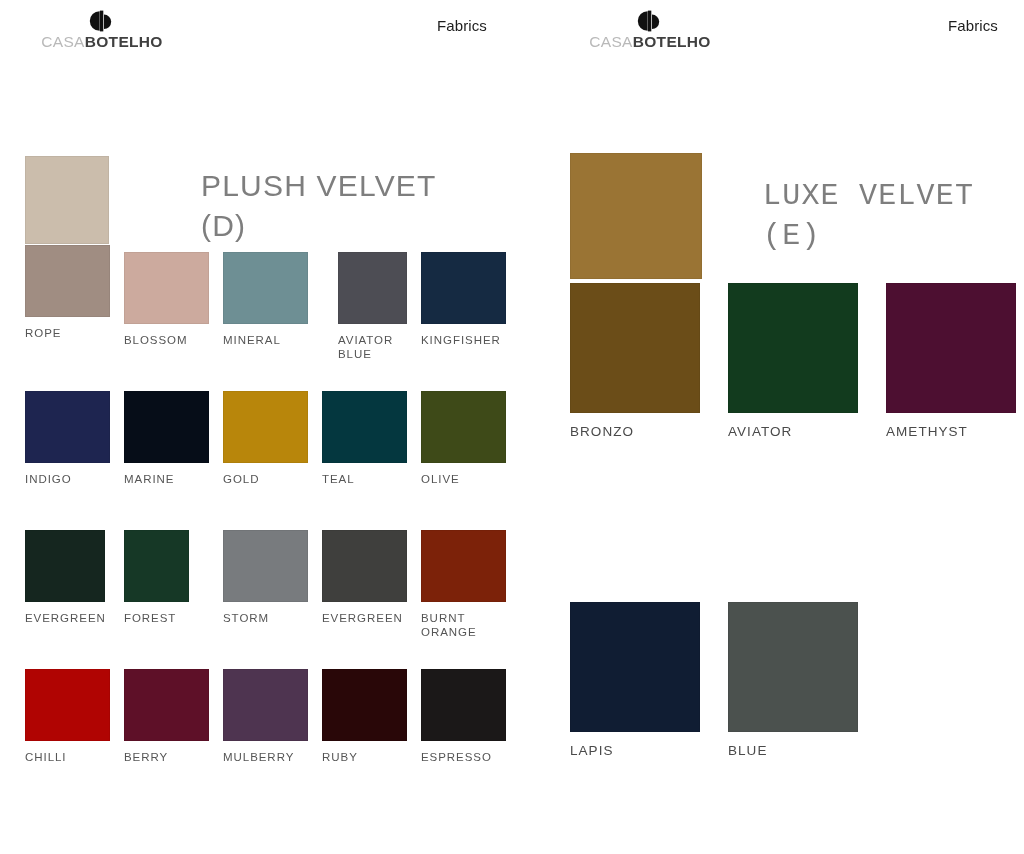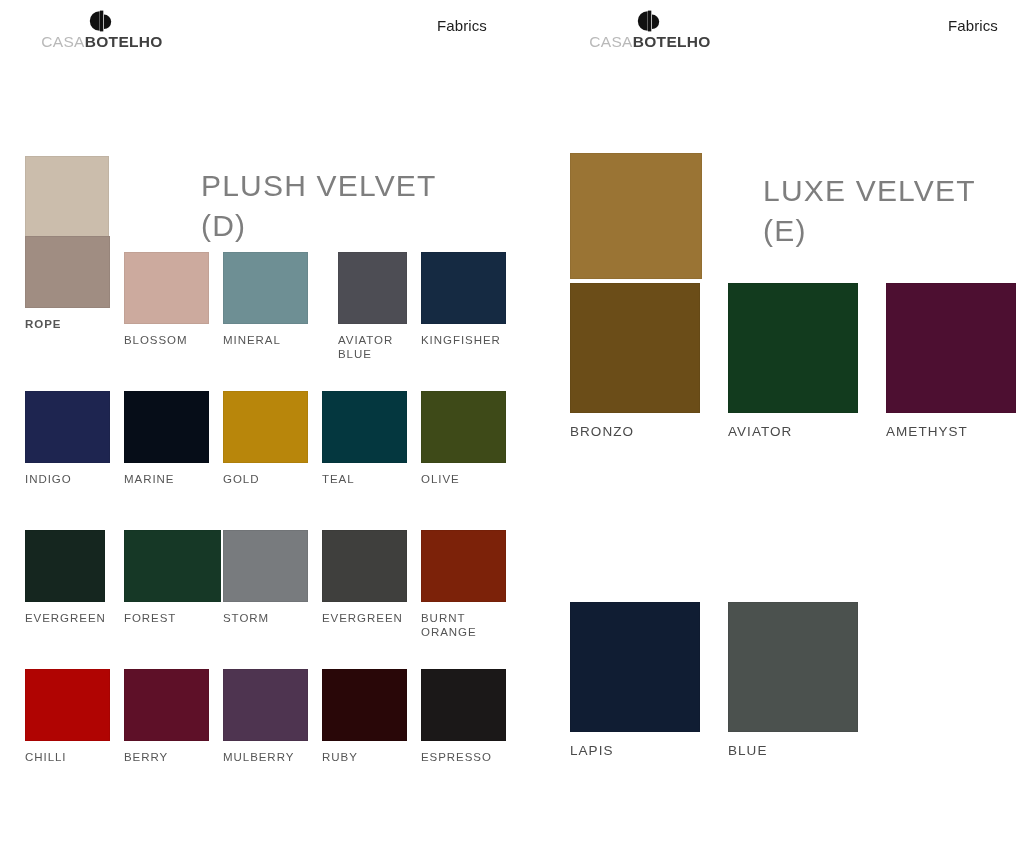--- a/index.html
+++ b/index.html
@@ -157,21 +157,21 @@
     </div>
 
     <div class="hero">
       <div class="hero-swatch" style="left: 25px; top: 84px; width: 84px; height: 88px; background: rgb(203, 189, 172); outline: rgba(0, 0, 0, 0.05) solid 1px; outline-offset: -1px;"></div>
       <div class="hero-label" style="left: 25px; top: 189px;">NATURAL</div>
       <div class="collection-title" style="left: 201px; top: 94px;">PLUSH VELVET
 (D)</div>
     </div>
 
     <div class="grid" id="grid-left">
-        <div class="cell" style="left: 25px; top: 236px; width: 85px; font-weight: bold;">
+        <div class="cell" style="left: 25px; top: 245px; width: 85px;">
           <span class="chip" style="height: 72px; background: rgb(160, 141, 130);"></span>
           <span class="cell-label">ROPE</span>
         </div>
         <div class="cell" style="left: 124px; top: 252px; width: 85px;">
           <span class="chip" style="height: 72px; background: rgb(204, 170, 158);"></span>
           <span class="cell-label">BLOSSOM</span>
         </div>
         <div class="cell" style="left: 223px; top: 252px; width: 85px;">
           <span class="chip" style="height: 72px; background: rgb(110, 143, 148);"></span>
           <span class="cell-label">MINERAL</span>
@@ -202,21 +202,21 @@
           <span class="cell-label">TEAL</span>
         </div>
         <div class="cell" style="left: 421px; top: 391px; width: 85px;">
           <span class="chip" style="height: 72px; background: rgb(62, 74, 24);"></span>
           <span class="cell-label">OLIVE</span>
         </div>
         <div class="cell" style="left: 25px; top: 530px; width: 80px;">
           <span class="chip" style="height: 72px; background: rgb(21, 38, 31);"></span>
           <span class="cell-label">EVERGREEN</span>
         </div>
-        <div class="cell" style="left: 124px; top: 530px; width: 97px;">
+        <div class="cell" style="left: 124px; top: 530px; width: 65px;">
           <span class="chip" style="height: 72px; background: rgb(22, 56, 38);"></span>
           <span class="cell-label">FOREST</span>
         </div>
         <div class="cell" style="left: 223px; top: 530px; width: 85px;">
           <span class="chip" style="height: 72px; background: rgb(120, 123, 126);"></span>
           <span class="cell-label">STORM</span>
         </div>
         <div class="cell" style="left: 322px; top: 530px; width: 85px;">
           <span class="chip" style="height: 72px; background: rgb(63, 63, 61);"></span>
           <span class="cell-label">EVERGREEN</span>
@@ -261,21 +261,21 @@
         <div class="brand-word">
           <span class="brand-casa">CASA</span><span class="brand-botelho">BOTELHO</span>
         </div>
       </div>
       <div class="section-tag">Fabrics</div>
     </div>
 
     <div class="hero">
       <div class="hero-swatch" style="left: 32px; top: 81px; width: 132px; height: 126px; background: rgb(154, 116, 52); outline: rgba(0, 0, 0, 0.05) solid 1px; outline-offset: -1px;"></div>
       <div class="hero-label" style="left: 32px; top: 221px;">OTTONE</div>
-      <div class="collection-title" style="left: 225px; top: 99px;">LUXE VELVET
+      <div class="collection-title" style="left: 225px; top: 105px; font-family: Liberation Mono, monospace;">LUXE VELVET
 (E)</div>
     </div>
 
     <div class="grid" id="grid-right">
         <div class="cell" style="left: 32px; top: 283px; width: 130px;">
           <span class="chip" style="height: 130px; background: rgb(107, 77, 24);"></span>
           <span class="cell-label">BRONZO</span>
         </div>
         <div class="cell" style="left: 190px; top: 283px; width: 130px;">
           <span class="chip" style="height: 130px; background: rgb(18, 59, 30);"></span>

